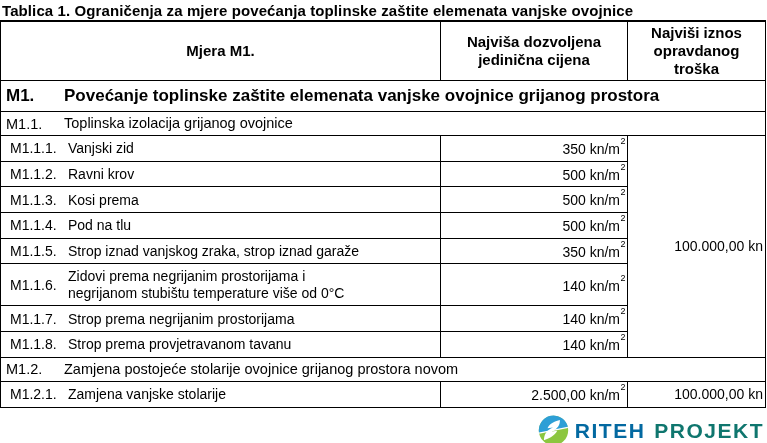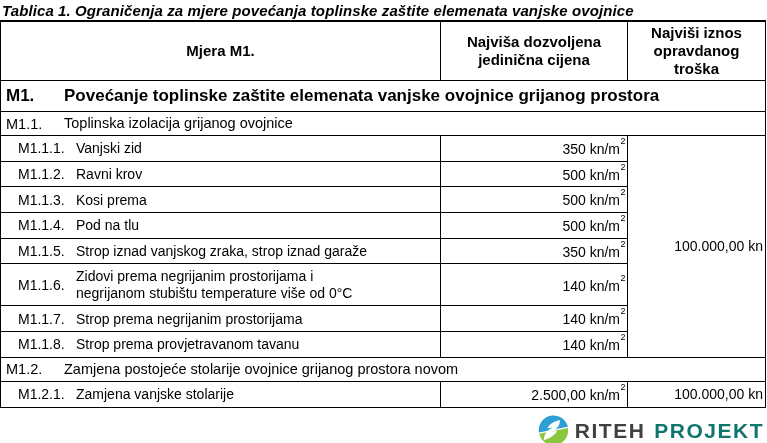--- a/index.html
+++ b/index.html
@@ -9,21 +9,20 @@
     background: #ffffff;
     font-family: "Liberation Sans", sans-serif;
     color: #000000;
     overflow: hidden;
   }
   .doc-title {
     font-size: 15px;
     font-weight: bold;
     padding: 2px 0 1px 2px;
     letter-spacing: 0.1px;
-    font-style: italic;
   }
   table.limits {
     width: 765px;
     border-collapse: collapse;
     table-layout: fixed;
     border-top: 2px solid #000;
   }
   table.limits th, table.limits td {
     border: 1px solid #000;
     vertical-align: middle;
@@ -41,21 +40,21 @@
     font-weight: bold;
     padding: 5px 0;
   }
   tr.sec2 td {
     font-size: 14.5px;
     font-weight: normal;
     padding: 3px 0;
   }
   tr.data td.labelcell {
     font-size: 14px;
-    padding: 4px 12px;
+    padding: 4px 4px;
   }
   .rowflex { display: flex; align-items: center; }
   .rid {
     flex: 0 0 63px;
     padding-left: 5px;
   }
   .rlabel {
     flex: 1 1 auto;
     white-space: pre-line;
     line-height: 1.18;
@@ -78,21 +77,21 @@
     display: flex;
     justify-content: flex-end;
     align-items: center;
     height: 36px;
   }
   .logo-icon { width: 33px; height: 33px; margin-right: 5px; }
   .logo-word1 {
     font-size: 21px;
     font-weight: bold;
     letter-spacing: 1.5px;
-    color: #404040;
+    color: #0369a1;
   }
   .logo-word2 {
     font-size: 21px;
     font-weight: bold;
     letter-spacing: 1.5px;
     color: #0f766e;
     margin-left: 9px;
   }
 </style>
 </head>

